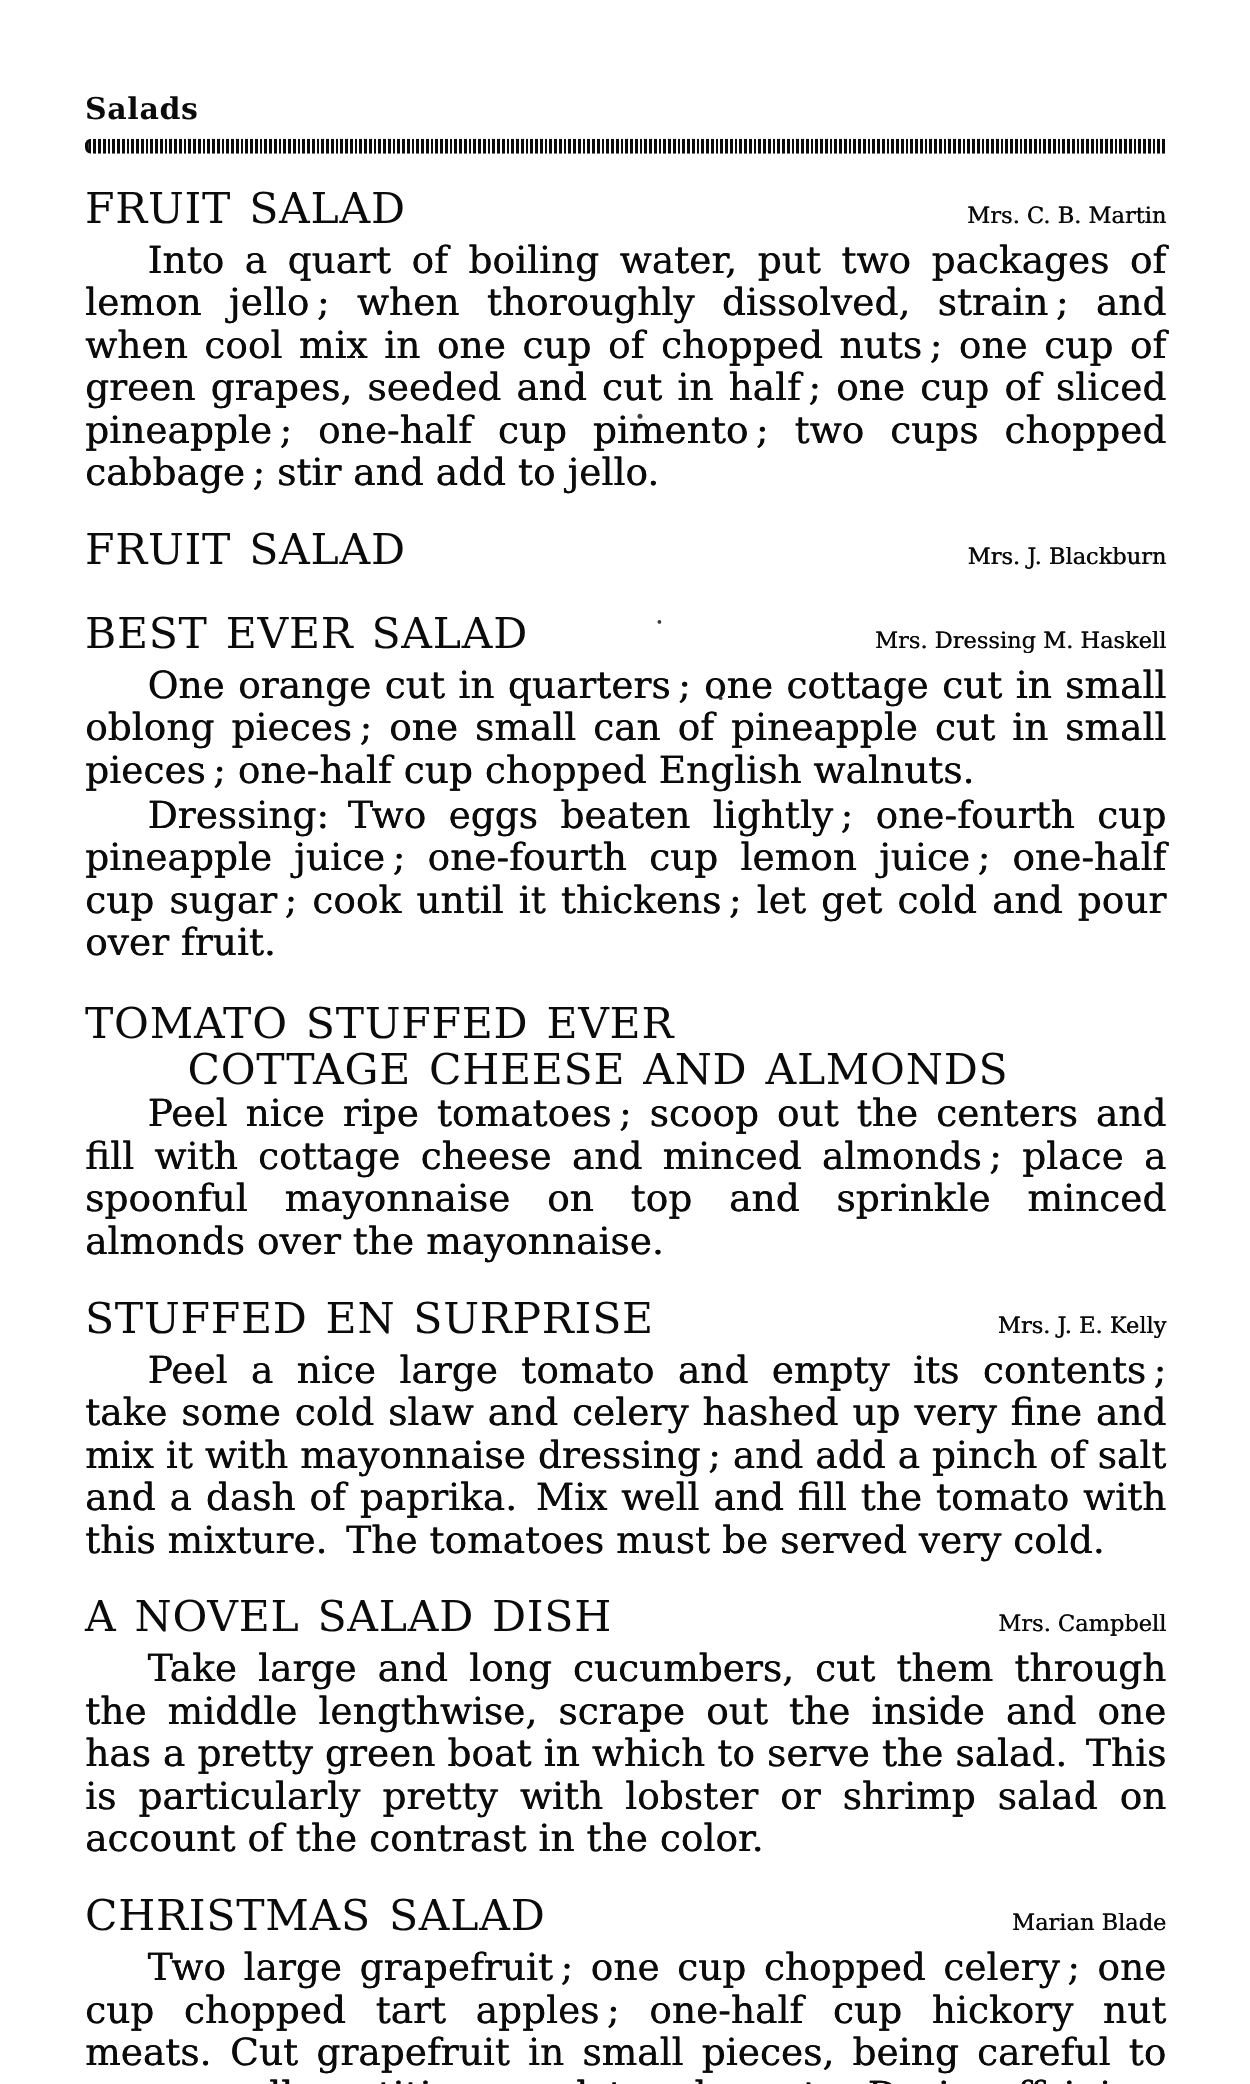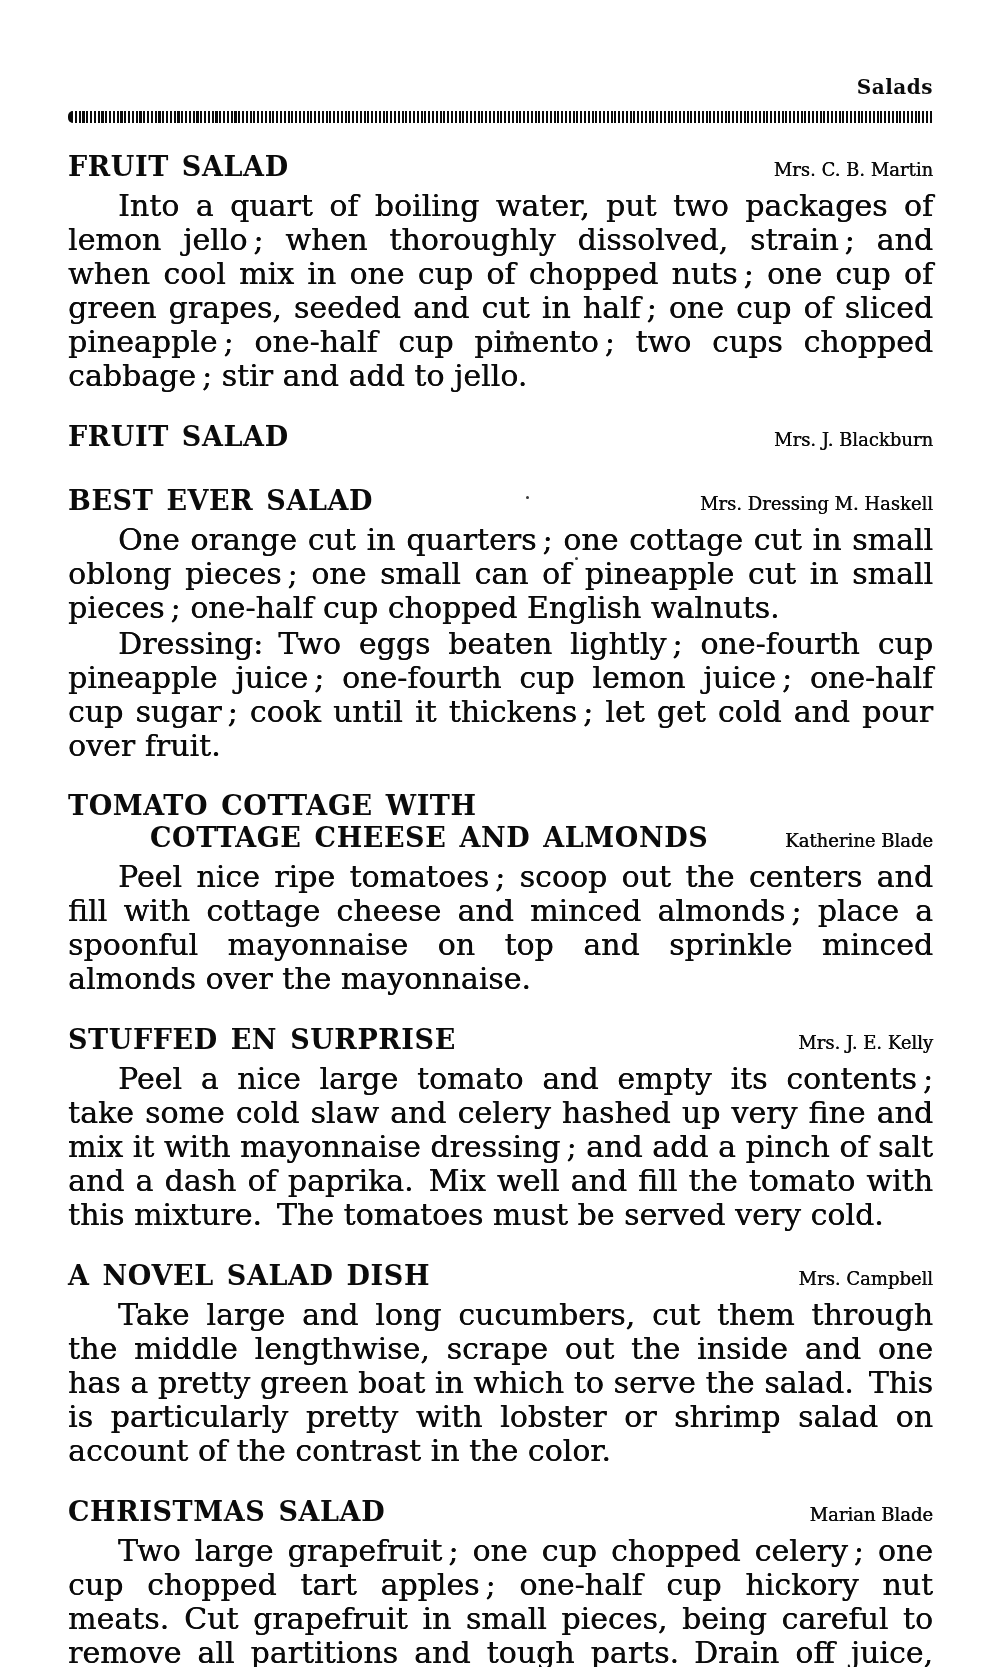--- a/index.html
+++ b/index.html
@@ -13,22 +13,22 @@
     min-height: 1667px;
     margin: 0 auto;
     background: #ffffff;
     color: #0b0b0b;
     font-family: "DejaVu Serif", "Liberation Serif", serif;
     box-sizing: border-box;
     padding: 70px 67px 40px 68px;
     overflow: hidden;
   }
   .running-head {
-    text-align: right;
-    font-size: 20px;
+    text-align: left;
+    font-size: 24px;
     font-weight: bold;
     letter-spacing: 0.5px;
     line-height: 34px;
   }
   .deco-rule {
     margin-top: 7px;
     height: 12px;
     background: repeating-linear-gradient(
       90deg,
       #0b0b0b 0px, #0b0b0b 2.1px,
@@ -39,22 +39,22 @@
   }
   .recipe { margin-top: 27px; }
   .rhead {
     display: flex;
     justify-content: space-between;
     align-items: baseline;
     line-height: 34px;
   }
   .rtitle {
     margin: 0;
-    font-size: 27px;
-    font-weight: bold;
+    font-size: 34px;
+    font-weight: normal;
     letter-spacing: 0.6px;
     word-spacing: 3px;
     white-space: nowrap;
   }
   .rtitle.indent { padding-left: 82px; }
   .rauthor {
     font-size: 18px;
     white-space: nowrap;
     text-shadow: 0.35px 0 0 currentColor;
   }
@@ -105,24 +105,23 @@
   <section class="recipe">
     <div class="rhead">
       <h2 class="rtitle">BEST EVER SALAD</h2>
       <div class="rauthor">Mrs. Dressing M. Haskell</div>
     </div>
     <p>One orange cut in quarters ; one cottage cut in small oblong pieces ; one small can of pineapple cut in small pieces ; one-half cup chopped English walnuts.</p>
     <p>Dressing: Two eggs beaten lightly ; one-fourth cup pineapple juice ; one-fourth cup lemon juice ; one-half cup sugar ; cook until it thickens ; let get cold and pour over fruit.</p>
   </section>
 
   <section class="recipe">
-    <h2 class="rtitle">TOMATO COTTAGE WITH</h2>
+    <h2 class="rtitle">TOMATO STUFFED EVER</h2>
     <div class="rhead">
       <h2 class="rtitle indent">COTTAGE CHEESE AND ALMONDS</h2>
-      <div class="rauthor">Katherine Blade</div>
     </div>
     <p>Peel nice ripe tomatoes ; scoop out the centers and fill with cottage cheese and minced almonds ; place a spoonful mayonnaise on top and sprinkle minced almonds over the mayonnaise.</p>
   </section>
 
   <section class="recipe">
     <div class="rhead">
       <h2 class="rtitle">STUFFED EN SURPRISE</h2>
       <div class="rauthor">Mrs. J. E. Kelly</div>
     </div>
     <p>Peel a nice large tomato and empty its contents ; take some cold slaw and celery hashed up very fine and mix it with mayonnaise dressing ; and add a pinch of salt and a dash of paprika. Mix well and fill the tomato with this mixture. The tomatoes must be served very cold.</p>

